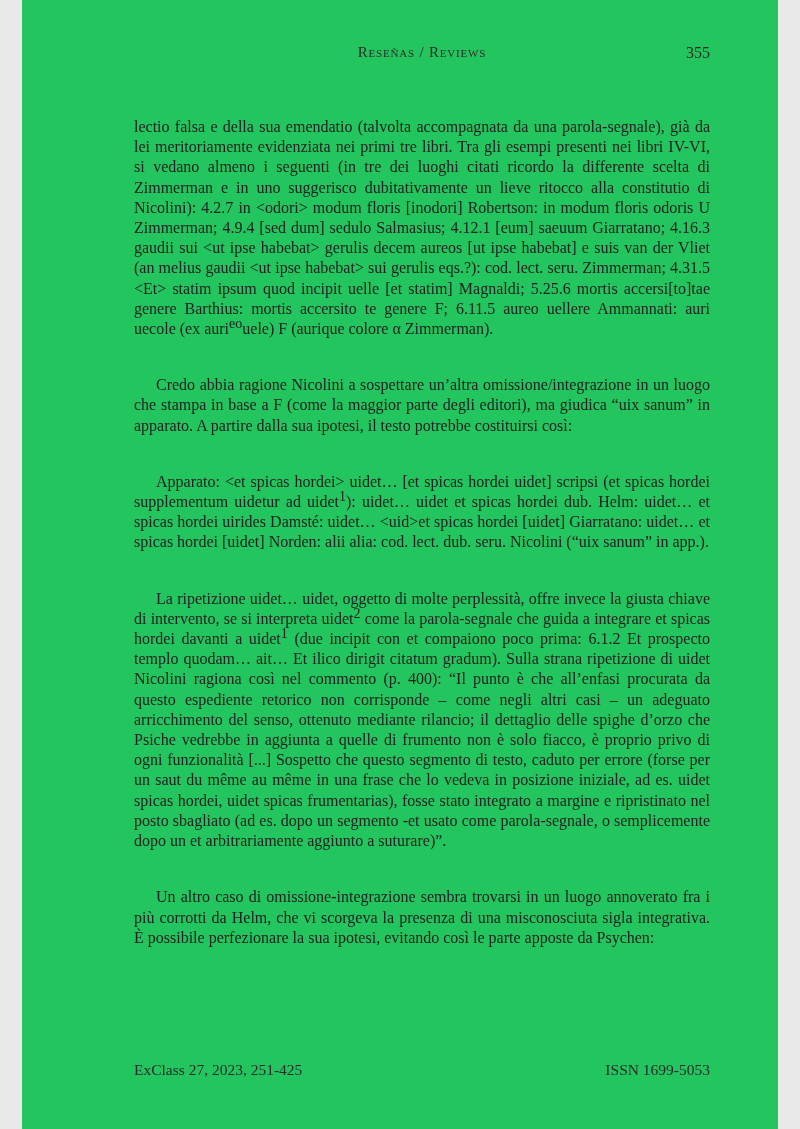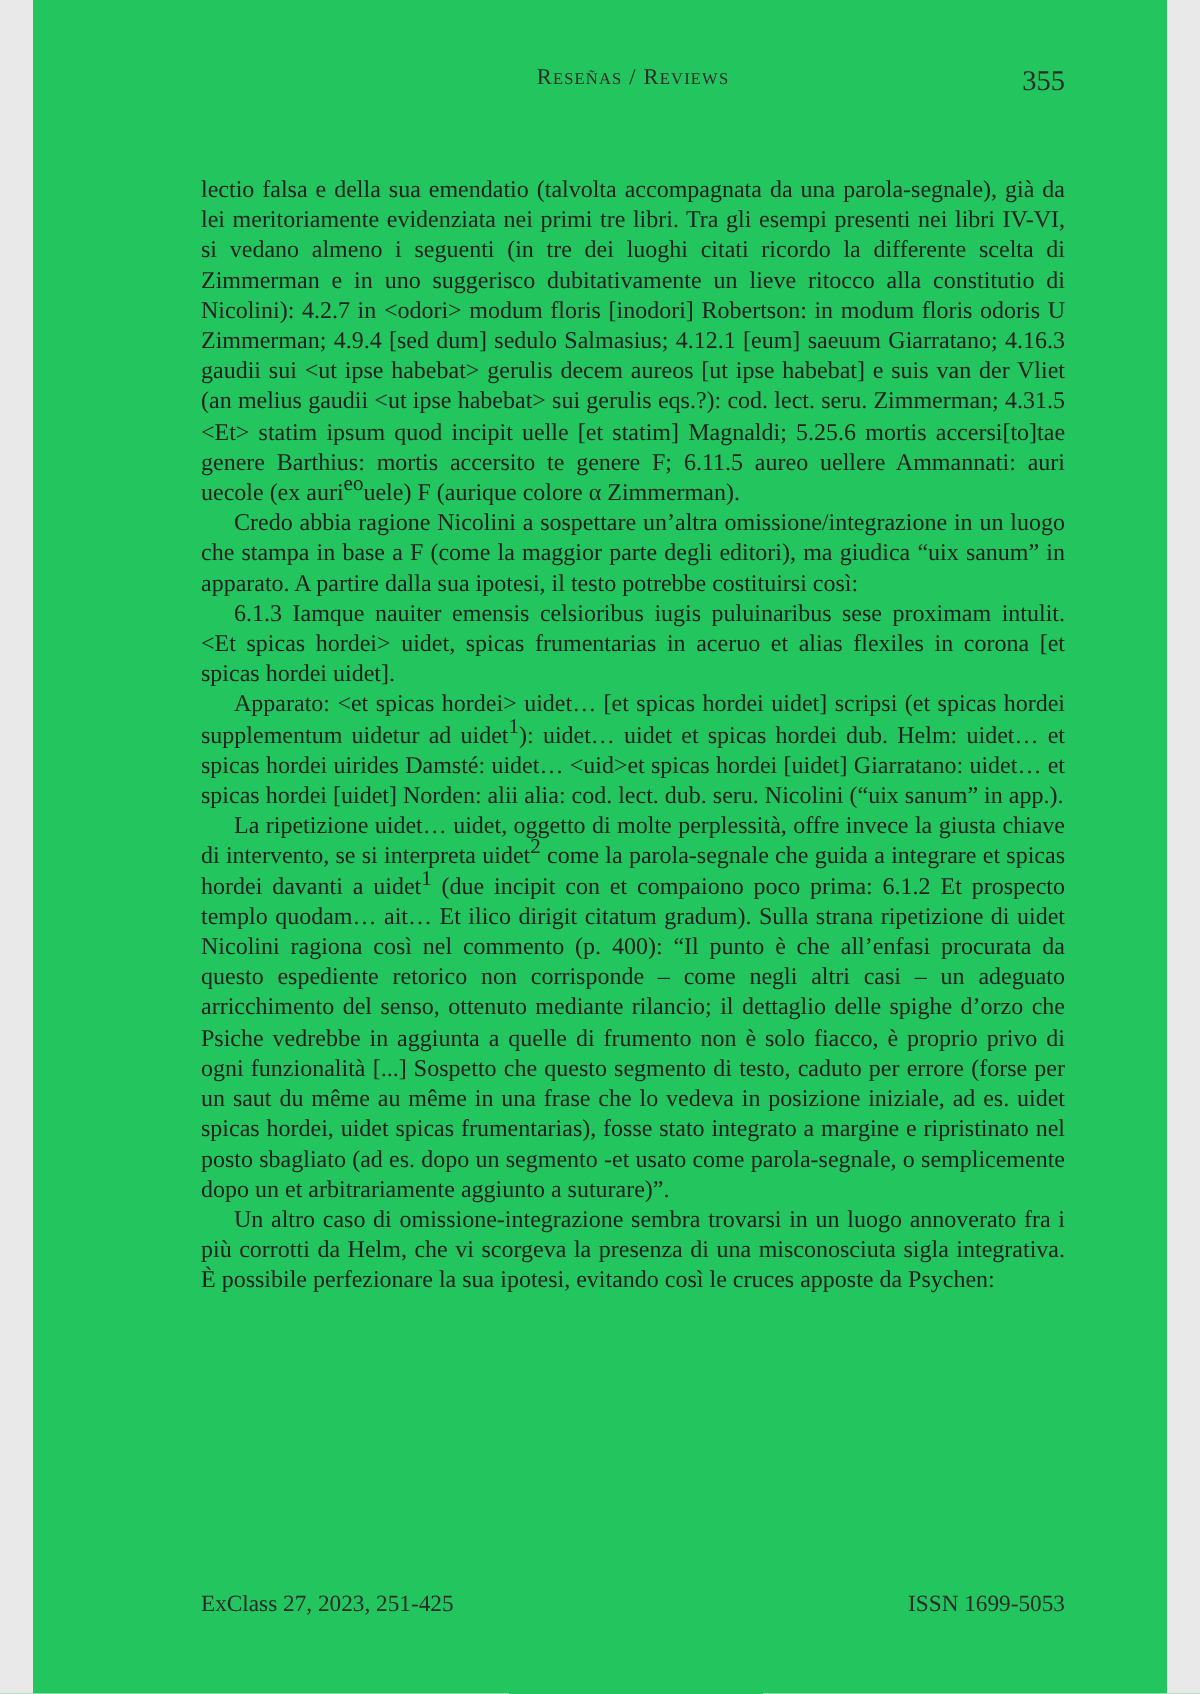--- a/index.html
+++ b/index.html
@@ -26,35 +26,35 @@
     text-align: center;
     font-variant: small-caps;
     font-size: 15px;
     letter-spacing: 0.8px;
     color: #2b2b2b;
     white-space: nowrap;
   }
   .page-number {
     position: absolute;
     right: 0; top: 0;
-    font-size: 19px;
+    font-size: 16px;
     color: #2b2b2b;
   }
   .body-text {
     position: absolute;
     top: 117px;
     left: 112px;
     width: 576px;
     font-size: 16px;
     line-height: 20.2px;
     text-align: justify;
     hyphens: none;
   }
   p.para { margin: 0; padding: 0; }
-  p.para.indent { text-indent: 22px; }
+  p.para.indent { text-indent: 22px; margin-top: 36px; }
   .it { }
   sup.seg {
     font-size: 14px;
     line-height: 0;
     vertical-align: super;
   }
   .footer {
     position: absolute;
     top: 1061px;
     left: 112px;
@@ -71,24 +71,23 @@
 <div class="page">
 
   <div class="header">
     <div class="header-title">Reseñas / Reviews</div>
     <div class="page-number">355</div>
   </div>
 
   <div class="body-text">
       <p class="para"><span class=" it">lectio falsa</span><span class=""> e della sua </span><span class=" it">emendatio</span><span class=""> (talvolta accompagnata da una parola-segnale), già da lei meritoriamente evidenziata nei primi tre libri. Tra gli esempi presenti nei libri IV-VI, si vedano almeno i seguenti (in tre dei luoghi citati ricordo la differente scelta di Zimmerman e in uno suggerisco dubitativamente un lieve ritocco alla </span><span class=" it">constitutio</span><span class=""> di Nicolini): 4.2.7 </span><span class=" it">in &lt;odori&gt; modum floris [inodori]</span><span class=""> Robertson: </span><span class=" it">in modum floris odoris</span><span class=""> U Zimmerman; 4.9.4 </span><span class=" it">[sed dum] sedulo</span><span class=""> Salmasius; 4.12.1 </span><span class=" it">[eum] saeuum</span><span class=""> Giarratano; 4.16.3 </span><span class=" it">gaudii sui &lt;ut ipse habebat&gt; gerulis decem aureos [ut ipse habebat] e suis</span><span class=""> van der Vliet (an melius </span><span class=" it">gaudii &lt;ut ipse habebat&gt; sui gerulis</span><span class=""> eqs.?): cod. lect. seru. Zimmerman; 4.31.5 </span><span class=" it">&lt;Et&gt; statim ipsum quod incipit uelle [et statim]</span><span class=""> Magnaldi; 5.25.6 </span><span class=" it">mortis accersi[to]tae genere</span><span class=""> Barthius: </span><span class=" it">mortis accersito te genere</span><span class=""> F; 6.11.5 </span><span class=" it">aureo uellere</span><span class=""> Ammannati: </span><span class=" it">auri uecole</span><span class=""> (ex </span><span class=" it">auri</span><sup class="seg it">eo</sup><span class=" it">uele</span><span class="">) F (</span><span class=" it">aurique colore</span><span class=""> α Zimmerman).</span></p>
       <p class="para indent"><span class="">Credo abbia ragione Nicolini a sospettare un’altra omissione/integrazione in un luogo che stampa in base a F (come la maggior parte degli editori), ma giudica “uix sanum” in apparato. A partire dalla sua ipotesi, il testo potrebbe costituirsi così:</span></p>
-      <p class="para indent"><span class="">6.1.3 </span><span class=" it">Iamque nauiter emensis celsioribus iugis puluinaribus sese proximam intulit. &lt;Et spicas hordei&gt; uidet, spicas frumentarias in aceruo et alias flexiles in corona [et spicas hordei uidet].</span></p>
       <p class="para indent"><span class="">Apparato: </span><span class=" it">&lt;et spicas hordei&gt; uidet… [et spicas hordei uidet]</span><span class=""> scripsi (</span><span class=" it">et spicas hordei</span><span class=""> supplementum uidetur ad </span><span class=" it">uidet</span><sup class="seg it">1</sup><span class="">): </span><span class=" it">uidet… uidet et spicas hordei</span><span class=""> dub. Helm: </span><span class=" it">uidet… et spicas hordei uirides</span><span class=""> Damsté: </span><span class=" it">uidet… &lt;uid&gt;et spicas hordei [uidet]</span><span class=""> Giarratano: </span><span class=" it">uidet… et spicas hordei [uidet]</span><span class=""> Norden: alii alia: cod. lect. dub. seru. Nicolini (“uix sanum” in app.).</span></p>
       <p class="para indent"><span class="">La ripetizione </span><span class=" it">uidet… uidet</span><span class="">, oggetto di molte perplessità, offre invece la giusta chiave di intervento, se si interpreta </span><span class=" it">uidet</span><sup class="seg it">2</sup><span class=""> come la parola-segnale che guida a integrare </span><span class=" it">et spicas hordei</span><span class=""> davanti a </span><span class=" it">uidet</span><sup class="seg it">1</sup><span class=""> (due </span><span class=" it">incipit</span><span class=""> con </span><span class=" it">et</span><span class=""> compaiono poco prima: 6.1.2 </span><span class=" it">Et prospecto templo quodam… ait… Et ilico dirigit citatum gradum</span><span class="">). Sulla strana ripetizione di </span><span class=" it">uidet</span><span class=""> Nicolini ragiona così nel commento (p. 400): “Il punto è che all’enfasi procurata da questo espediente retorico non corrisponde – come negli altri casi – un adeguato arricchimento del senso, ottenuto mediante rilancio; il dettaglio delle spighe d’orzo che Psiche vedrebbe in aggiunta a quelle di frumento non è solo fiacco, è proprio privo di ogni funzionalità [...] Sospetto che questo segmento di testo, caduto per errore (forse per un </span><span class=" it">saut du même au même</span><span class=""> in una frase che lo vedeva in posizione iniziale, ad es. </span><span class=" it">uidet spicas hordei, uidet spicas frumentarias</span><span class="">), fosse stato integrato a margine e ripristinato nel posto sbagliato (ad es. dopo un segmento -</span><span class=" it">et</span><span class=""> usato come parola-segnale, o semplicemente dopo un </span><span class=" it">et</span><span class=""> arbitrariamente aggiunto a suturare)”.</span></p>
-      <p class="para indent"><span class="">Un altro caso di omissione-integrazione sembra trovarsi in un luogo annoverato fra i più corrotti da Helm, che vi scorgeva la presenza di una misconosciuta sigla integrativa. È possibile perfezionare la sua ipotesi, evitando così le </span><span class=" it">cruces</span><span class=""> apposte da Psychen:</span></p>
+      <p class="para indent"><span class="">Un altro caso di omissione-integrazione sembra trovarsi in un luogo annoverato fra i più corrotti da Helm, che vi scorgeva la presenza di una misconosciuta sigla integrativa. È possibile perfezionare la sua ipotesi, evitando così le </span><span class=" it">parte</span><span class=""> apposte da Psychen:</span></p>
     </div>
 
   <div class="footer">
     <div class="footer-citation">
       <span class="it">ExClass</span><span> 27, 2023, 251-425</span>
     </div>
     <div class="footer-issn">ISSN 1699-5053</div>
   </div>
 
 </div>

